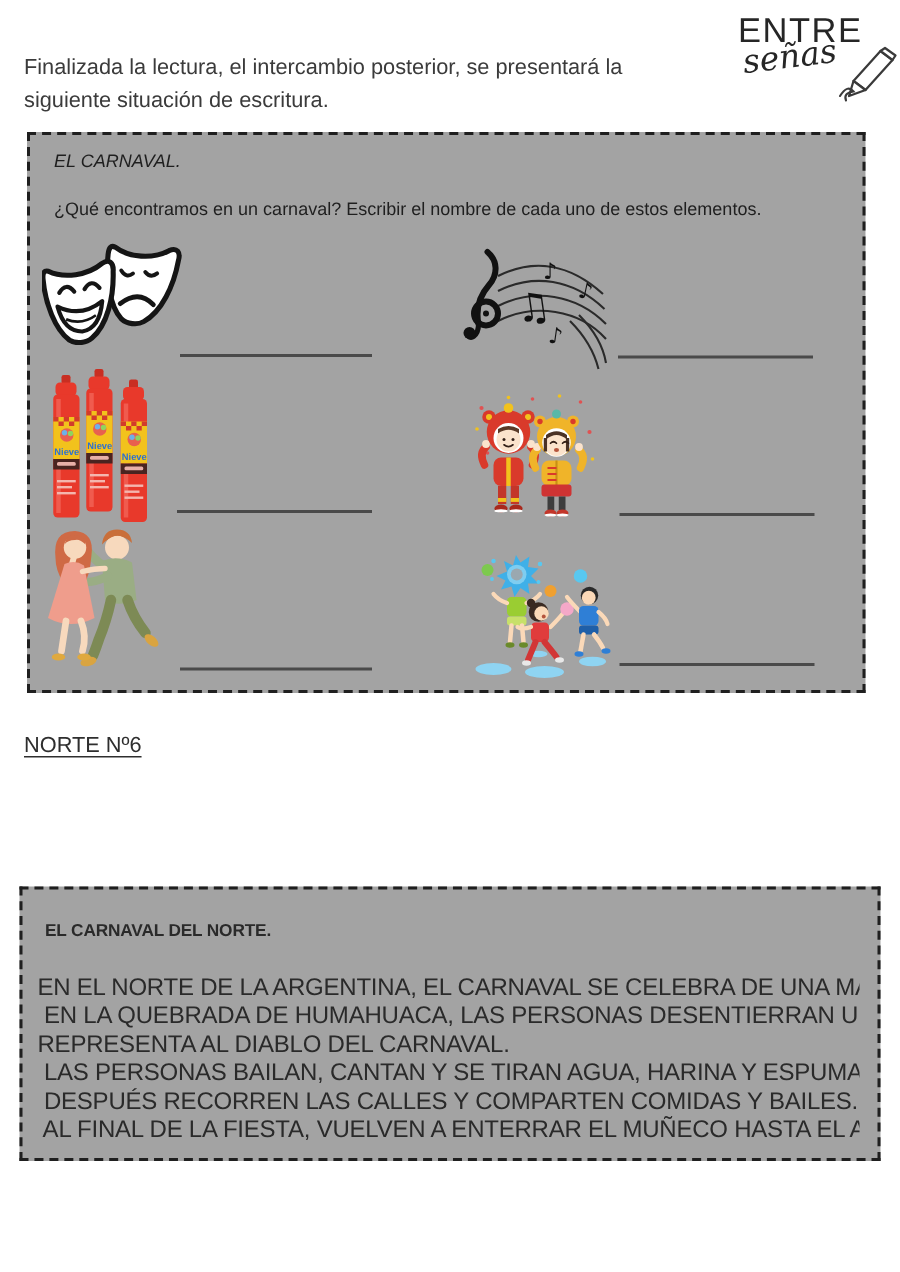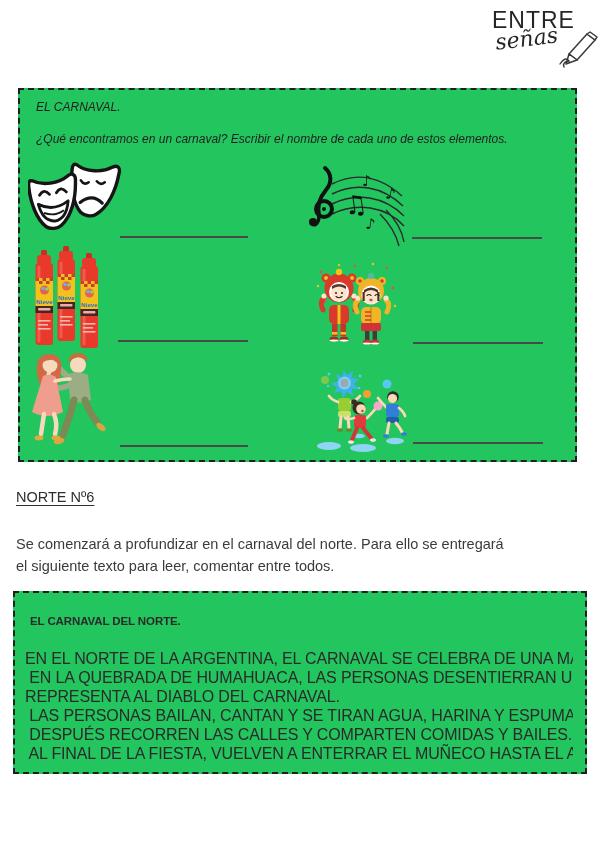--- a/index.html
+++ b/index.html
@@ -16,27 +16,27 @@
   .logo { left:492px; top:8px; width:100px; height:62px; }
   .logo-entre {
     font-size:23px; font-weight:500; letter-spacing:1px; color:#262626; line-height:24px;
   }
   .logo-senas {
     font-family:"DejaVu Serif", serif; font-style:italic; font-size:22px; color:#262626;
     margin-top:-7px; margin-left:3px; transform:rotate(-7deg); line-height:24px;
   }
   .logo-pencil { position:absolute; right:-8px; top:22px; }
   
-  .dashed-box { border:2px dashed #1f1f1f; background:#22c55e; }
+  .dashed-box { border:2px dashed #1f1f1f; background:#a3a3a3; }
   .box1 { left:18px; top:88px; width:555px; height:370px; }
   .box1-title {
     position:absolute; left:16px; top:10px; font-style:italic; font-size:12px; color:#1f1f1f;
   }
   .box1-instr {
-    position:absolute; left:16px; top:42px; font-style:italic; font-size:12px; color:#1f1f1f; white-space:pre;
+    position:absolute; left:16px; top:42px; font-size:12px; color:#1f1f1f; white-space:pre;
   }
   .il { position:absolute; }
   .blank { position:absolute; height:2px; background:#4a4a4a; }
   
   .ficha {
     left:16px; top:489px; font-size:14.5px; color:#2e2e2e; text-decoration:underline;
     text-underline-offset:3px;
   }
   .middle {
     left:16px; top:533px; font-size:14.5px; line-height:22px; white-space:pre; color:#3b3b3b;
@@ -48,20 +48,22 @@
   .box2-body {
     position:absolute; left:10px; top:56px; width:548px; font-size:16px; letter-spacing:-0.15px;
     line-height:19px; white-space:pre; color:#2a2a2a; overflow:hidden;
   }
 </style>
 </head>
 <body>
 
 <div class="page">
 
+  <div class="abs intro">Finalizada la lectura, el intercambio posterior, se presentará la
+siguiente situación de escritura.</div>
 
   <div class="abs logo">
     <div class="logo-entre">ENTRE</div>
     <div class="logo-senas">señas</div>
     <svg class="logo-pencil" width="44" height="40" viewBox="0 0 44 40">
       <g fill="#ffffff" stroke="#3a3a3a" stroke-width="1.5" stroke-linejoin="round">
         <path d="M31,4 L39,10 L21,30 L13,24 Z"></path>
         <path d="M13,24 L21,30 L10,34 Z"></path>
         <path d="M31,4 L39,10 L41,7 L34,2 Z"></path>
       </g>
@@ -297,22 +299,20 @@
         <path d="M81,55 Q85,60 87,64" stroke="#fbd9b8" stroke-width="3" stroke-linecap="round"></path>
         <ellipse cx="71" cy="68" rx="3" ry="1.8" fill="#2f7fd6"></ellipse>
           <ellipse cx="89" cy="66" rx="3" ry="1.8" fill="#2f7fd6"></ellipse>
       </g>
     </svg>
     <div class="blank" style="left:393px; top:352px; width:130px;"></div>
   </div>
 
   <div class="abs ficha">NORTE Nº6</div>
 
-  <div class="abs middle">Se comenzará a profundizar en el carnaval del norte. Para ello se entregará
-el siguiente texto para leer, comentar entre todos.</div>
 
   <div class="abs dashed-box box2">
     <div class="box2-title">EL CARNAVAL DEL NORTE.</div>
     <div class="box2-body">EN EL NORTE DE LA ARGENTINA, EL CARNAVAL SE CELEBRA DE UNA MANERA ESPECIAL.
  EN LA QUEBRADA DE HUMAHUACA, LAS PERSONAS DESENTIERRAN UN MUÑECO QUE
 REPRESENTA AL DIABLO DEL CARNAVAL.
  LAS PERSONAS BAILAN, CANTAN Y SE TIRAN AGUA, HARINA Y ESPUMA.
  DESPUÉS RECORREN LAS CALLES Y COMPARTEN COMIDAS Y BAILES.
  AL FINAL DE LA FIESTA, VUELVEN A ENTERRAR EL MUÑECO HASTA EL AÑO SIGUIENTE.</div>
   </div>

